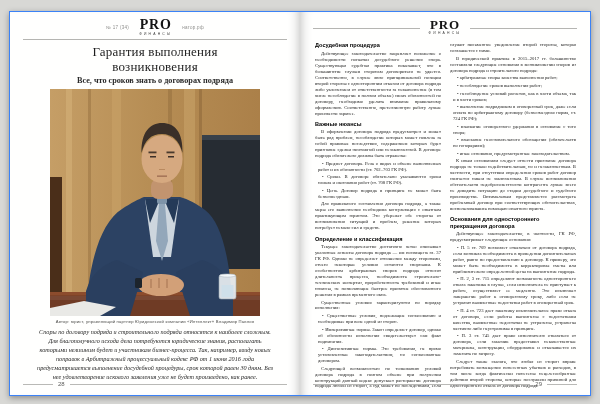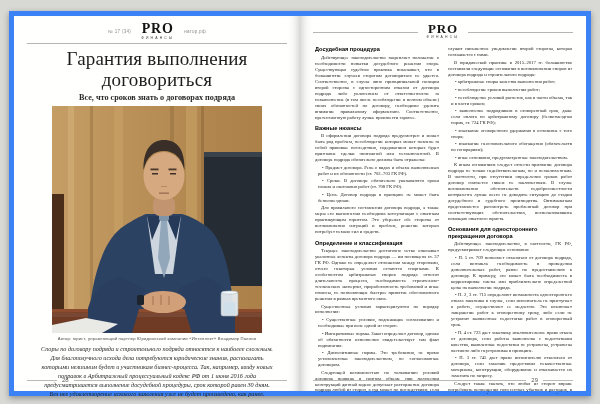--- a/index.html
+++ b/index.html
@@ -2,40 +2,40 @@
 <html><head>
 <meta charset="utf-8">
 <style>
   * { margin:0; padding:0; box-sizing:border-box; }
   html,body { width:600px; height:404px; overflow:hidden; }
   body { background:#d8d8d5; font-family:"Liberation Serif", serif; }
 
   .spread { position:absolute; left:9px; top:11px; width:582px; height:385px;
             display:flex; box-shadow:0 2px 6px rgba(0,0,0,.35); }
   .page { position:relative; width:291px; height:385px; background:#fffffe;
-          border:5px solid #3b82f6; }
+          border:1px solid #3b82f6; }
   .page-left  { border-right:none;  box-shadow:inset -10px 0 12px -10px rgba(0,0,0,.30); }
   .page-right { border-left:none;   box-shadow:inset  10px 0 12px -10px rgba(0,0,0,.30); }
 
   
   .hdr { padding-top:6px; }
   .hdr-row { display:flex; align-items:center; justify-content:center; gap:10px; }
   .hdr-small { font-family:"Liberation Sans",sans-serif; font-size:4.5px; color:#8d8d8b; letter-spacing:.3px; }
   .logo { text-align:center; line-height:1; }
   .logo-pro { font-family:"Liberation Serif",serif; font-weight:bold; font-size:14px;
               letter-spacing:.8px; color:#141414; }
   .logo-sub { font-family:"Liberation Sans",sans-serif; font-size:3.4px; letter-spacing:2.2px;
               color:#3c3c3c; margin-top:1px; }
   .hdr-rule { height:1px; background:#b5b5b2; margin:3px 13px 0 13px; }
   .hdr-right { display:flex; align-items:flex-end; padding:0 13px; }
   .hdr-right .seg { flex:1; height:1px; background:#b5b5b2; margin-bottom:6px; }
   .hdr-right .logo { padding:0 8px; }
 
   
-  .title { margin-top:5px; text-align:center; font-size:19px; line-height:1.1;
+  .title { margin-top:5px; text-align:center; font-size:13px; line-height:1.1;
            color:#1d1d1d; font-weight:500; letter-spacing:.2px; }
   .subtitle { margin-top:2px; text-align:center; font-size:8.2px; font-weight:bold; color:#2a2a2a; }
 
   
   .photo-wrap { width:210px; margin:4px auto 0 auto; }
   .photo-wrap svg { display:block; }
 
   .caption { margin-top:3px; text-align:center; font-family:"Liberation Sans",sans-serif;
              font-size:4.2px; color:#4d4d4b; letter-spacing:.2px; }
   .intro { margin:4px 26px 0 26px; font-style:italic; font-size:6.2px; line-height:1.45;
@@ -71,21 +71,21 @@
           <div class="logo-pro">PRO</div>
           <div class="logo-sub">ФИНАНСЫ</div>
         </span>
         <span class="hdr-small">натор.рф</span>
       </div>
       <div class="hdr-rule"></div>
     </div>
 
     <div class="title">
       <div>Гарантия выполнения</div>
-      <div>договориться</div>
+      <div>возникновения</div>
     </div>
     <div class="subtitle">Все, что сроков знать о договорах подряда</div>
 
     <div class="photo-wrap">
       <svg viewBox="0 0 210 227" width="210" height="227" role="img" aria-label="Юрист в синем костюме с галстуком сидит за столом переговоров, руки сцеплены, рядом пластиковый стакан с водой">
         <defs>
           <linearGradient id="gMarble" x1="0" y1="0" x2="1" y2="0">
             <stop offset="0" stop-color="#c59e66"></stop>
             <stop offset="0.5" stop-color="#b68d54"></stop>
             <stop offset="1" stop-color="#ab8049"></stop>

